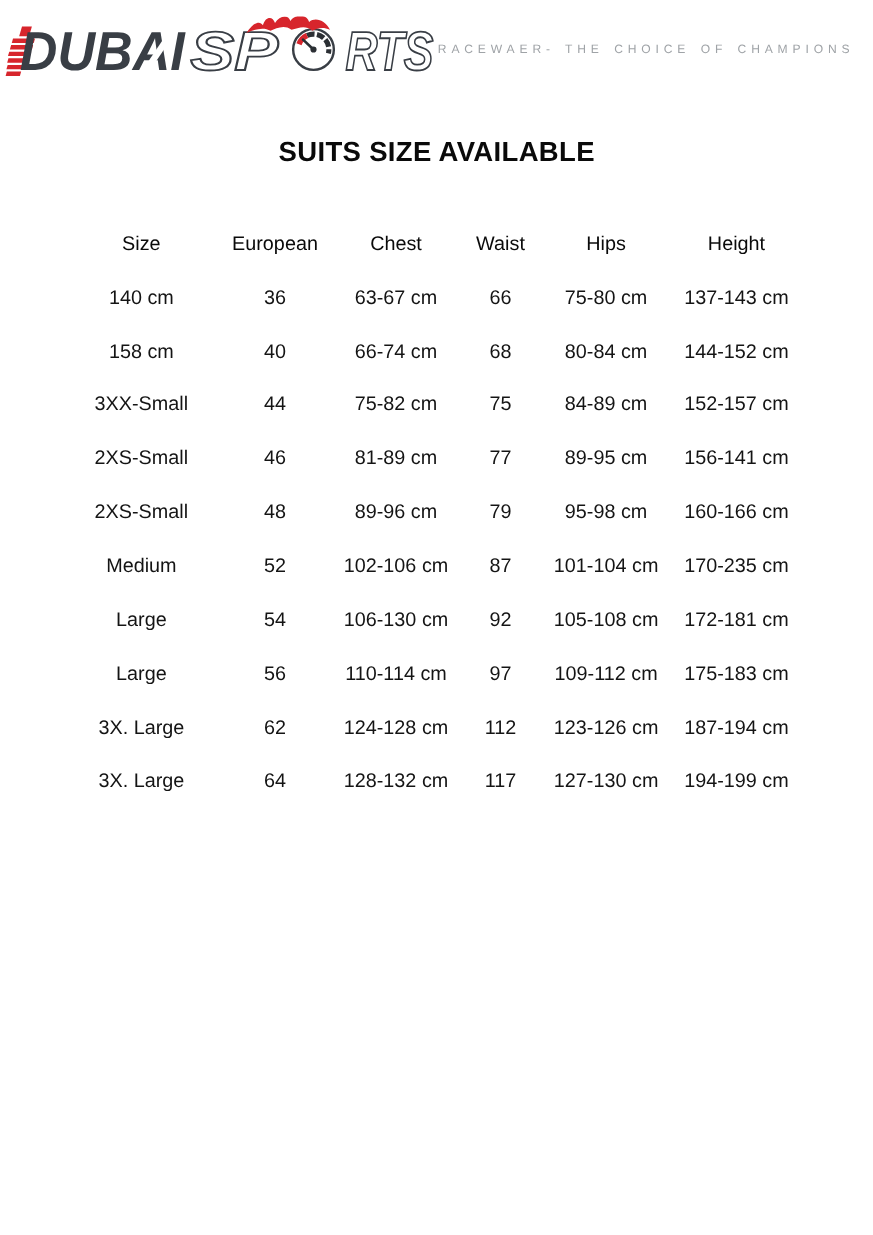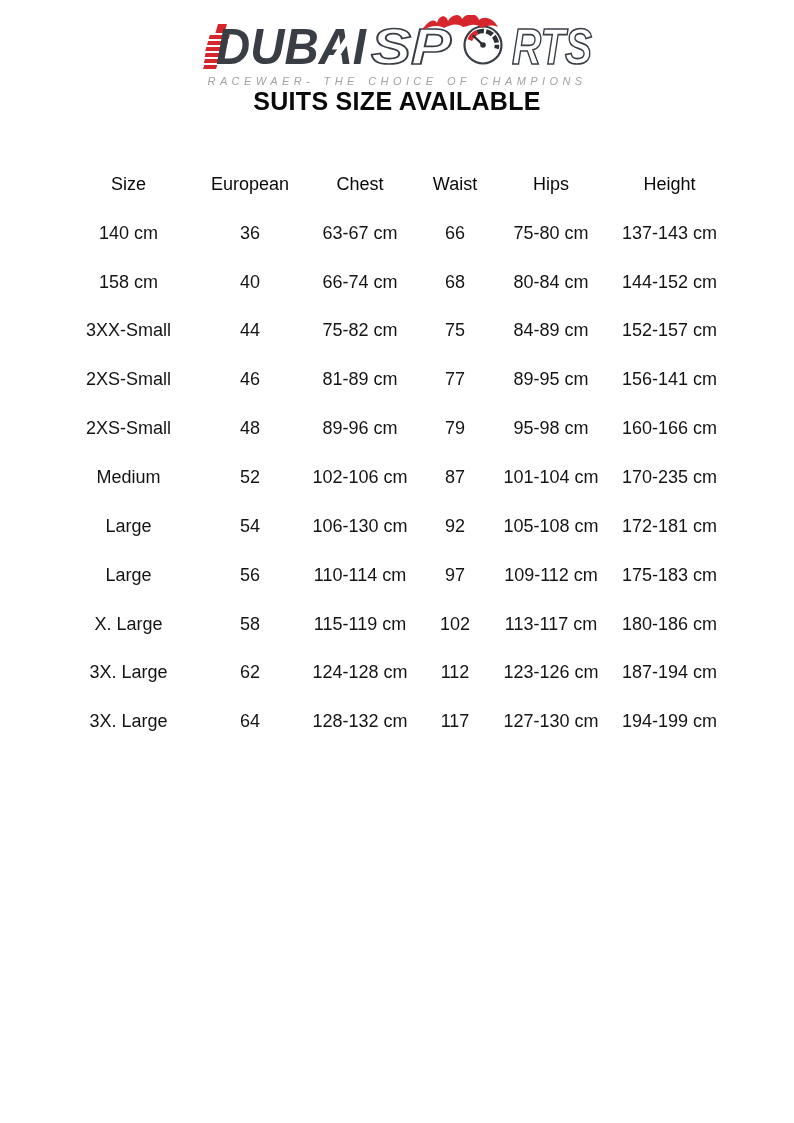--- a/index.html
+++ b/index.html
@@ -9,37 +9,36 @@
     font-family: "Liberation Sans", sans-serif;
     color: #111111;
     overflow: hidden;
   }
   .page { width: 794px; height: 1123px; position: relative; }
 
   
   .logo-block {
     padding-top: 15px;
     display: flex;
-    flex-direction: column;
     align-items: center;
   }
   .wordmark { width: 398px; height: 57px; display: block; }
   .tagline {
     margin-top: 3px;
     font-size: 11px;
-    font-style: italic;
     letter-spacing: 4.4px;
     word-spacing: 2px;
     color: #9fa3a7;
     white-space: nowrap;
     text-align: center;
   }
 
   
   .doc-title {
+    margin-top: 52px;
     text-align: center;
     font-size: 25px;
     font-weight: 700;
     letter-spacing: 0.3px;
     color: #0a0a0a;
   }
 
   
   table.size-table {
     margin-top: 44px;
@@ -186,28 +185,20 @@
         </tr>
         <tr>
           <td>Large</td>
           <td>56</td>
           <td>110-114 cm</td>
           <td>97</td>
           <td>109-112 cm</td>
           <td>175-183 cm</td>
         </tr>
         <tr>
-          <td>X. Large</td>
-          <td>58</td>
-          <td>115-119 cm</td>
-          <td>102</td>
-          <td>113-117 cm</td>
-          <td>180-186 cm</td>
-        </tr>
-        <tr>
           <td>3X. Large</td>
           <td>62</td>
           <td>124-128 cm</td>
           <td>112</td>
           <td>123-126 cm</td>
           <td>187-194 cm</td>
         </tr>
         <tr>
           <td>3X. Large</td>
           <td>64</td>

